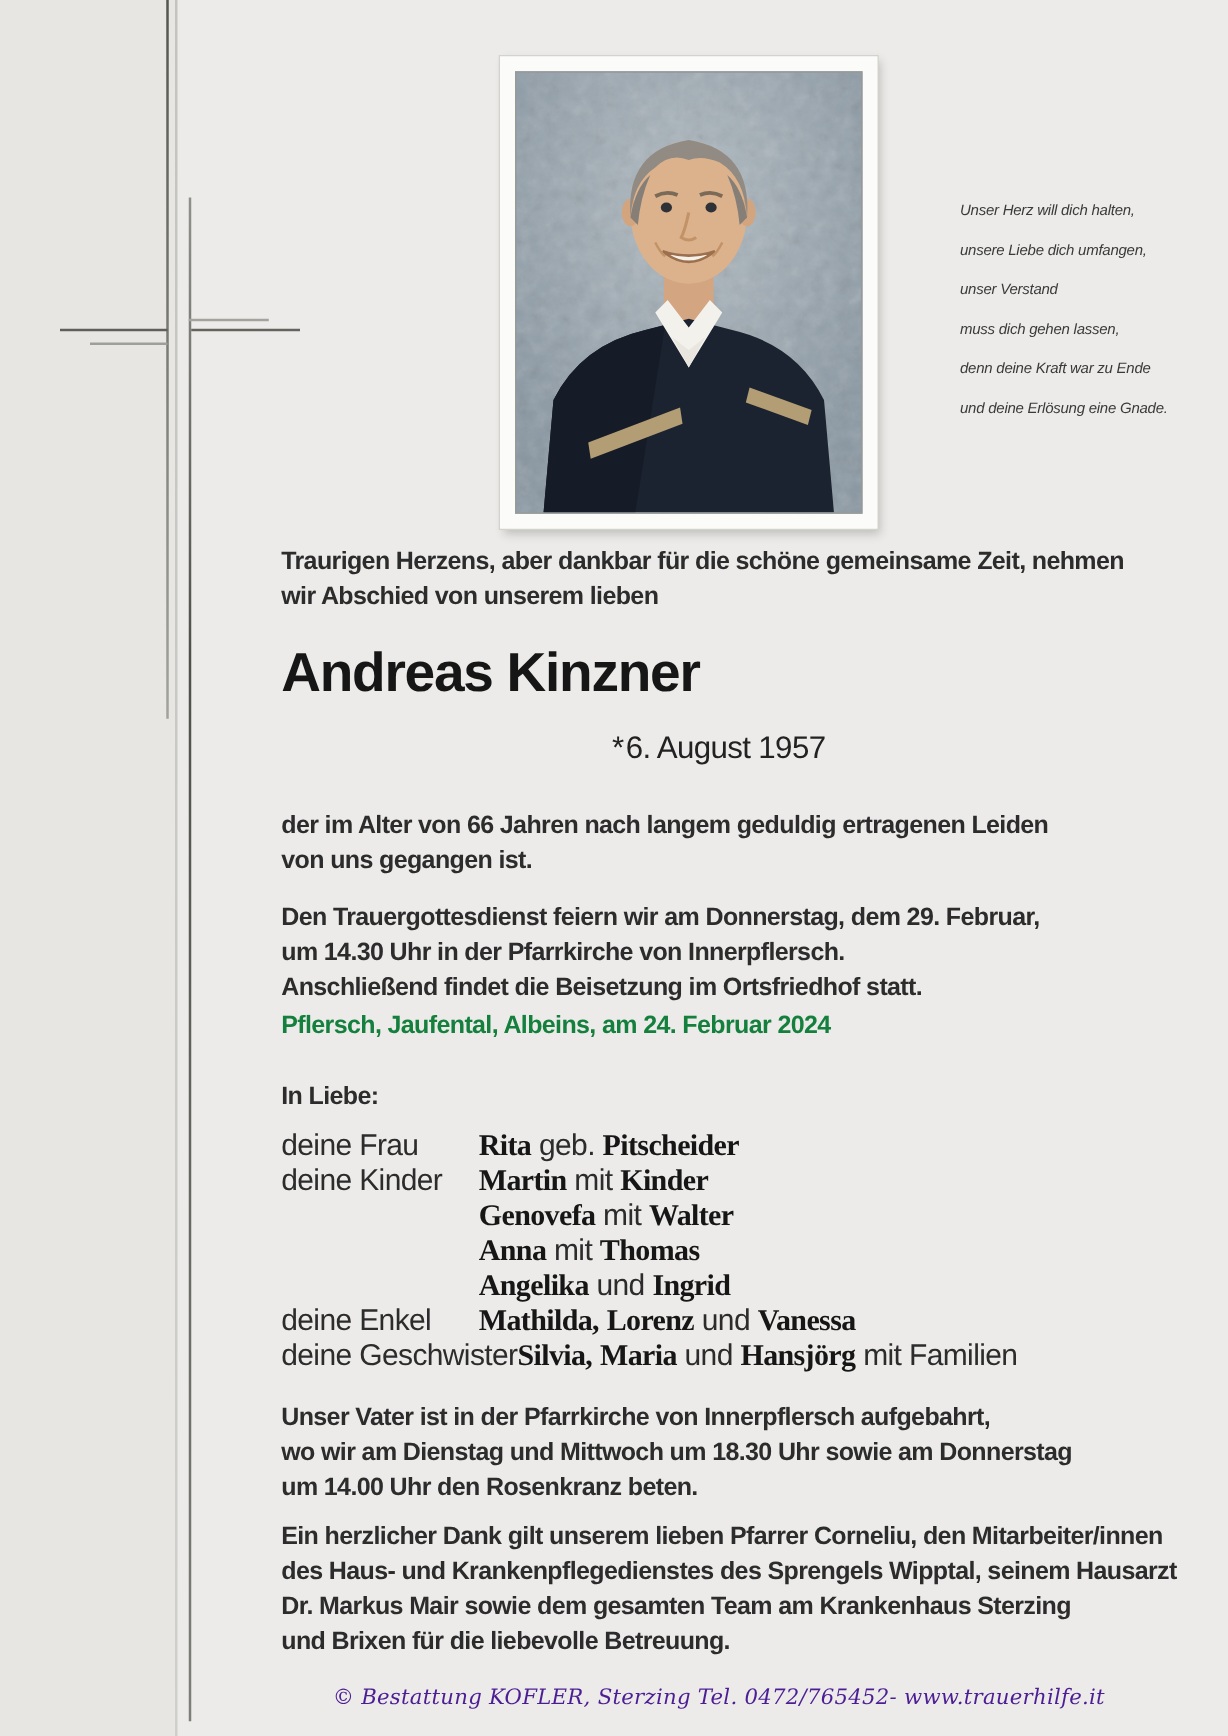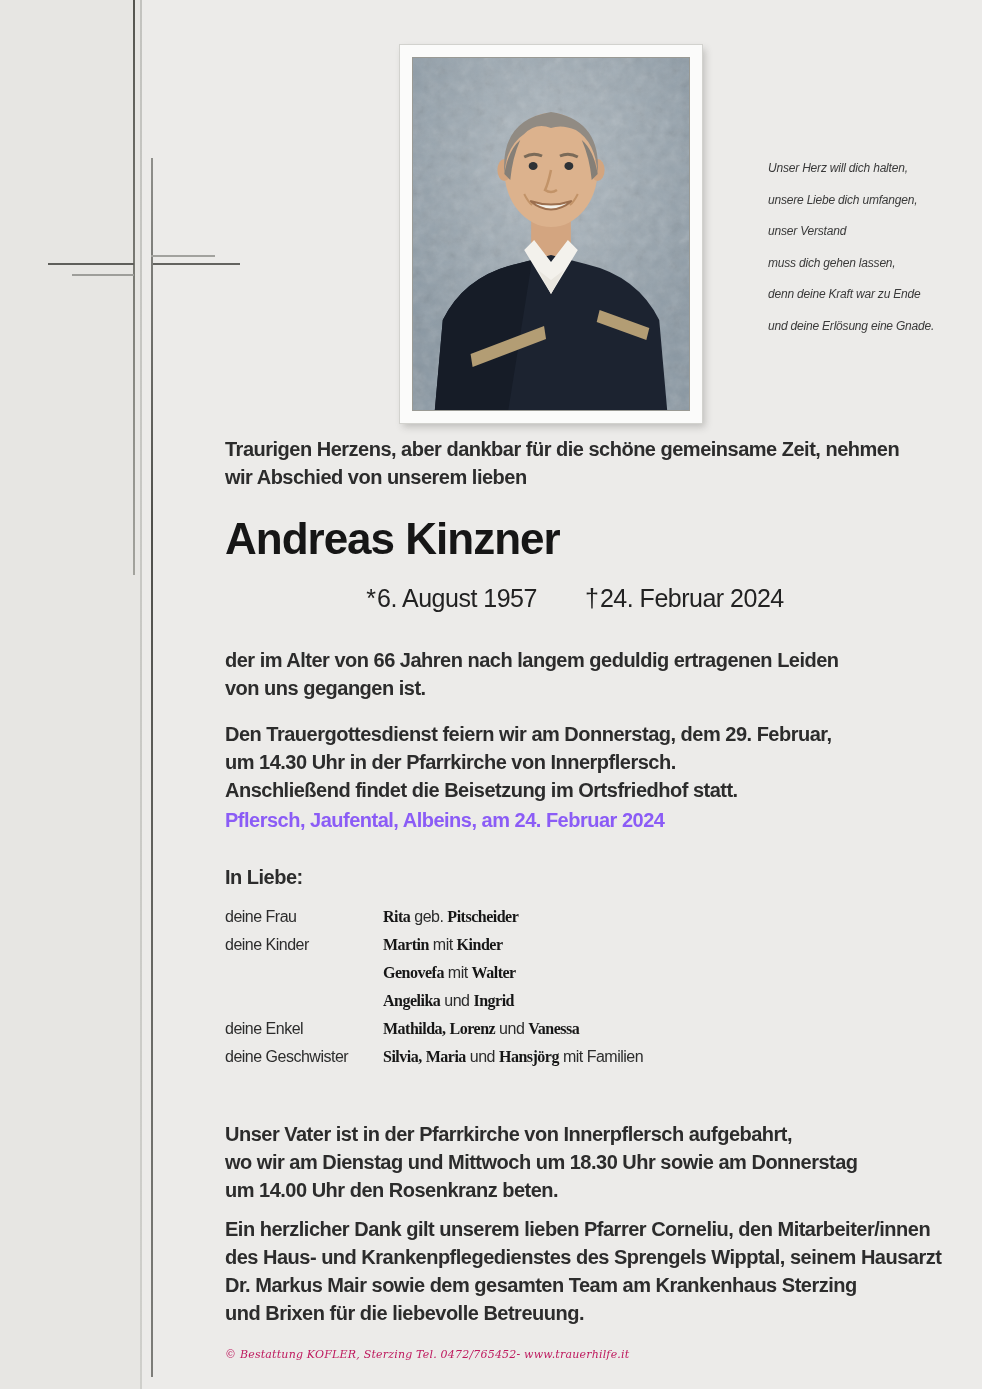--- a/index.html
+++ b/index.html
@@ -53,33 +53,33 @@
     font-size:44px;line-height:50px;font-weight:bold;
     letter-spacing:-1px;color:#161616;
   }
   .dates{
     position:absolute;top:583px;left:0;width:700px;
     display:flex;justify-content:center;gap:48px;
     font-size:25px;line-height:30px;letter-spacing:-.5px;color:#222;
   }
   .para-age{top:646px;}
   .para-service{top:720px;}
-  .location-line{top:806px;font-weight:bold;color:#8b5cf6;}
+  .location-line{top:806px;font-weight:bold;color:#15803d;}
   .salutation{top:863px;}
   .family{position:absolute;top:903px;left:0;width:756px;}
-  .family-row{display:flex;font-size:16px;line-height:28px;letter-spacing:-.5px;}
+  .family-row{display:flex;font-size:24px;line-height:28px;letter-spacing:-.5px;}
   .family-role{flex:0 0 auto;min-width:158px;}
   .family-names b{font-weight:bold;color:#161616;font-family:Liberation Serif, serif;}
   .para-wake{top:1120px;}
   .para-thanks{top:1215px;}
 
   .footer{
     position:absolute;left:225px;top:1348px;width:700px;
-    font-family:"DejaVu Serif",serif;font-style:italic;
-    font-size:11px;letter-spacing:.2px;color:#be185d;
+    text-align:center;font-family:"DejaVu Serif",serif;font-style:italic;
+    font-size:17px;letter-spacing:.2px;color:#4c1d95;
   }
 </style>
 </head>
 <body>
 
 <div class="card">
 
   <div class="left-shade"></div>
   <div class="fold-line"></div>
 
@@ -152,21 +152,20 @@
 und deine Erlösung eine Gnade.</div>
 
   <div class="content">
     <p class="intro">Traurigen Herzens, aber dankbar für die schöne gemeinsame Zeit, nehmen
 wir Abschied von unserem lieben</p>
 
     <h1 class="name-line">Andreas Kinzner</h1>
 
     <div class="dates">
       <span><span>*</span> <span>6. August 1957</span></span>
-      <span><span>†</span> <span>24. Februar 2024</span></span>
     </div>
 
     <p class="para-age">der im Alter von 66 Jahren nach langem geduldig ertragenen Leiden
 von uns gegangen ist.</p>
     <p class="para-service">Den Trauergottesdienst feiern wir am Donnerstag, dem 29. Februar,
 um 14.30 Uhr in der Pfarrkirche von Innerpflersch.
 Anschließend findet die Beisetzung im Ortsfriedhof statt.</p>
     <p class="location-line">Pflersch, Jaufental, Albeins, am 24. Februar 2024</p>
     <p class="salutation">In Liebe:</p>
 
@@ -175,20 +174,24 @@
           <span class="family-role">deine Frau</span>
           <span class="family-names"><b>Rita</b><span> geb. </span><b>Pitscheider</b></span>
         </div>
         <div class="family-row">
           <span class="family-role">deine Kinder</span>
           <span class="family-names"><b>Martin</b><span> mit </span><b>Kinder</b></span>
         </div>
         <div class="family-row">
           <span class="family-role"></span>
           <span class="family-names"><b>Genovefa</b><span> mit </span><b>Walter</b></span>
+        </div>
+        <div class="family-row">
+          <span class="family-role"></span>
+          <span class="family-names"><b>Anna</b><span> mit </span><b>Thomas</b></span>
         </div>
         <div class="family-row">
           <span class="family-role"></span>
           <span class="family-names"><b>Angelika</b><span> und </span><b>Ingrid</b></span>
         </div>
         <div class="family-row">
           <span class="family-role">deine Enkel</span>
           <span class="family-names"><b>Mathilda,</b><span> </span><b>Lorenz</b><span> und </span><b>Vanessa</b></span>
         </div>
         <div class="family-row">

